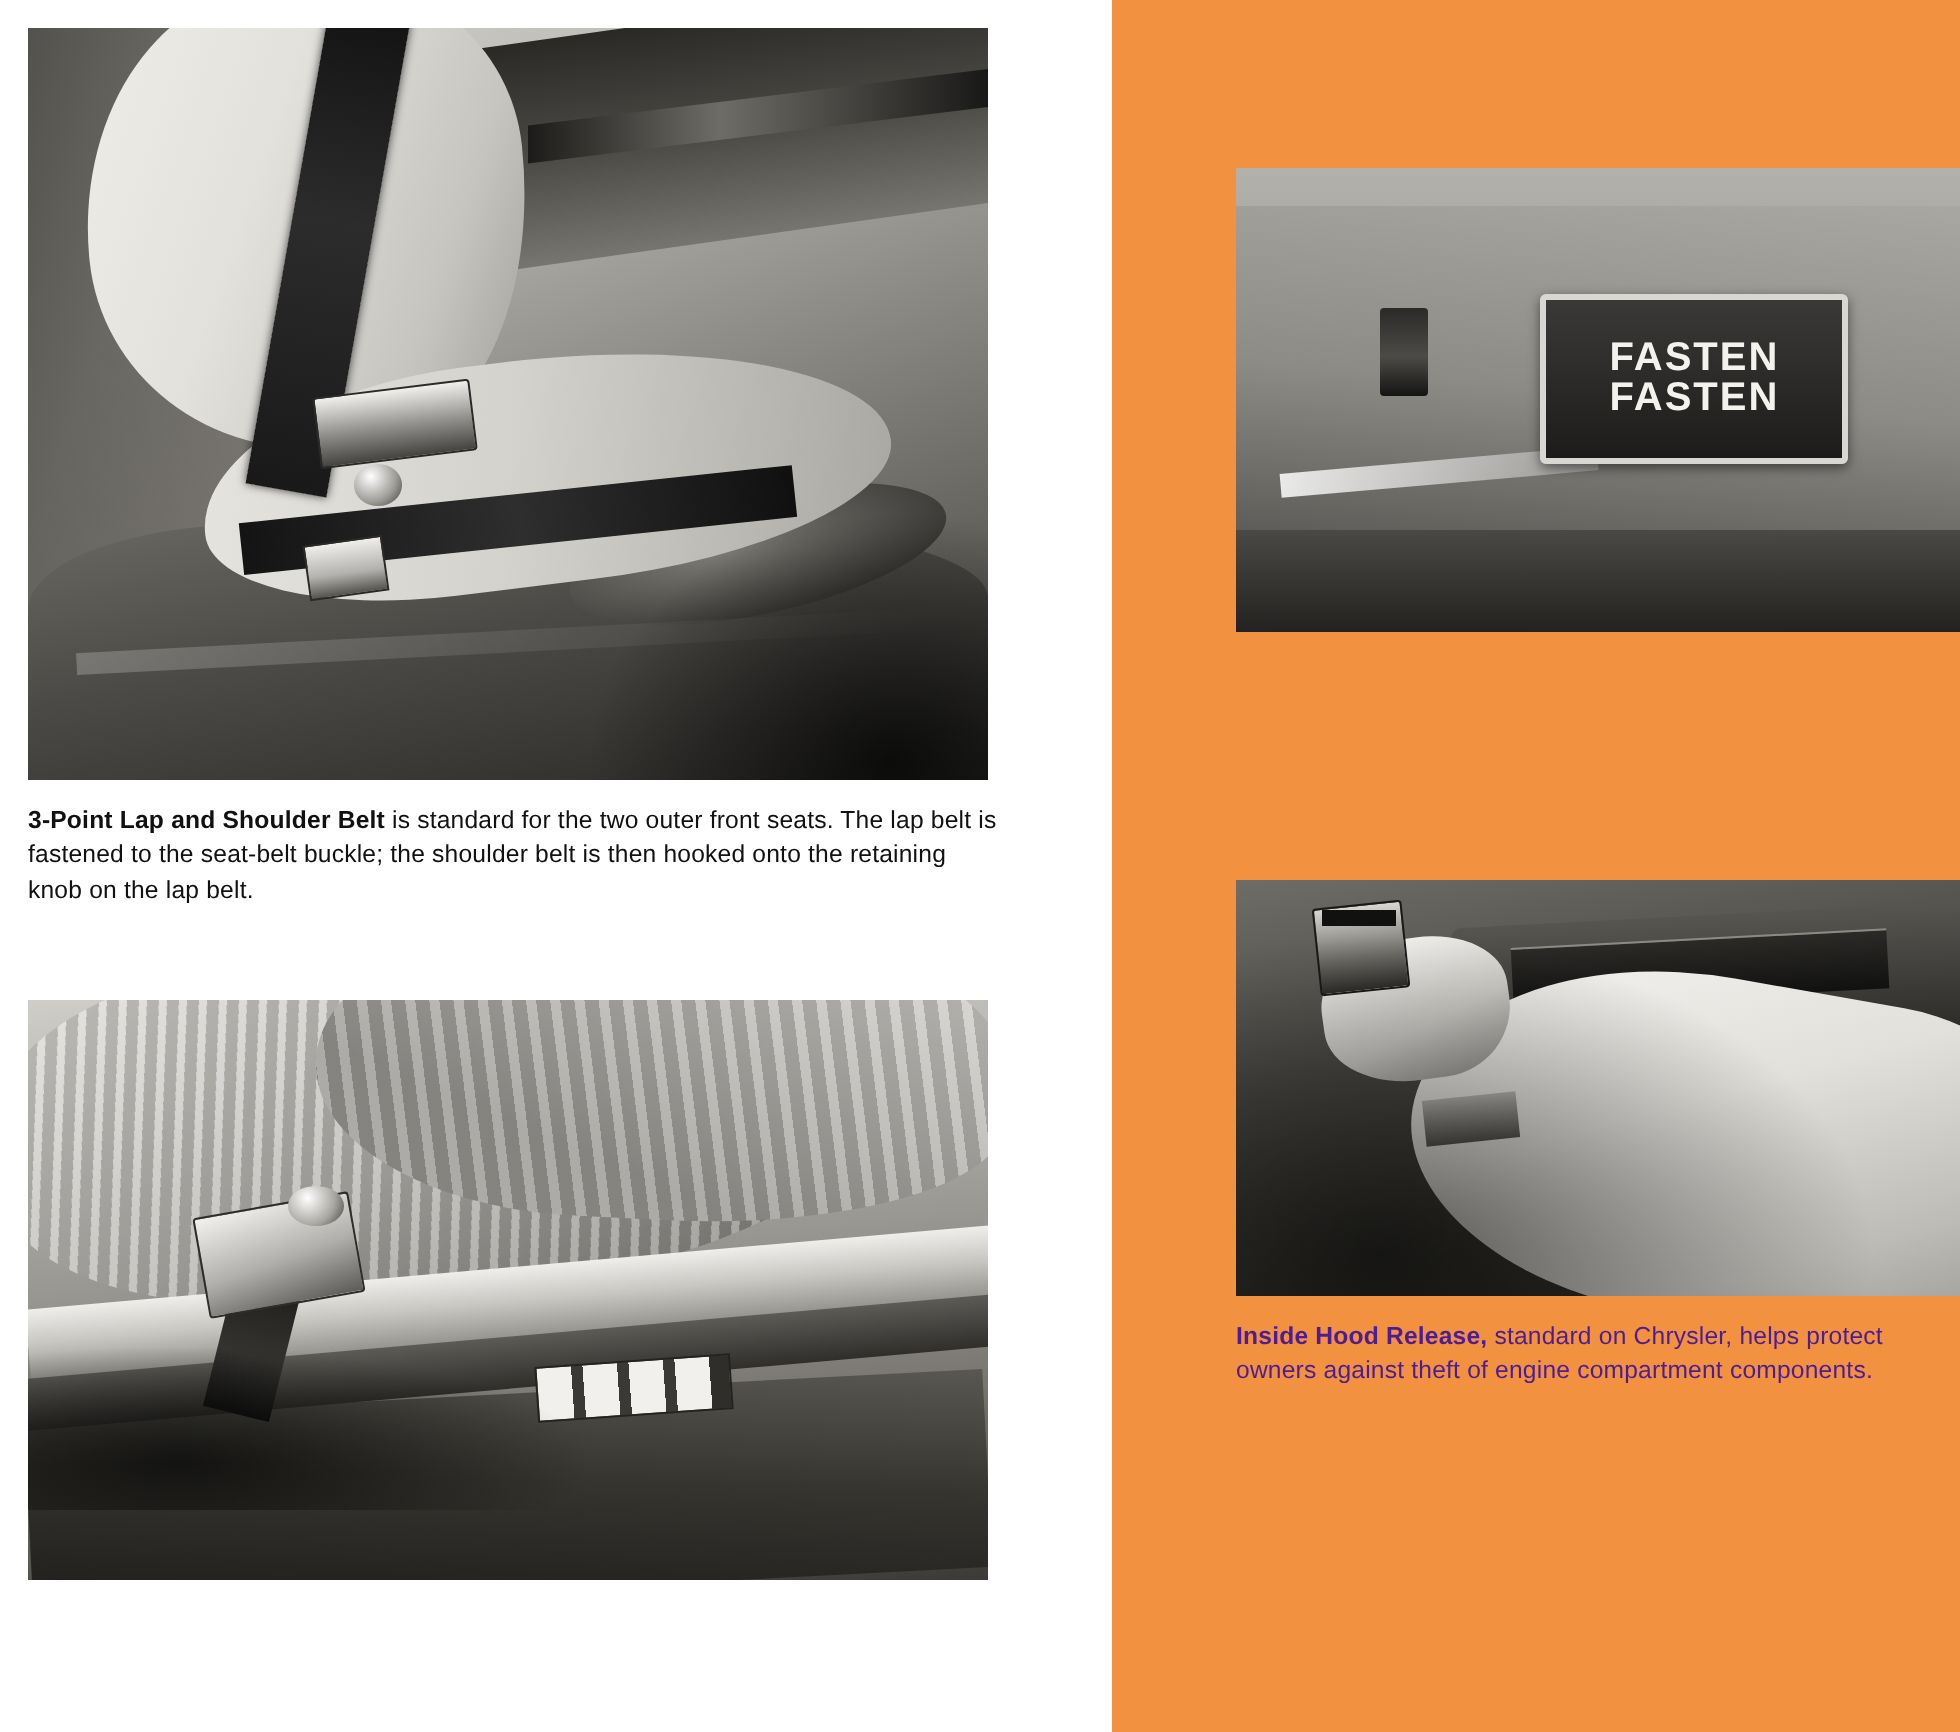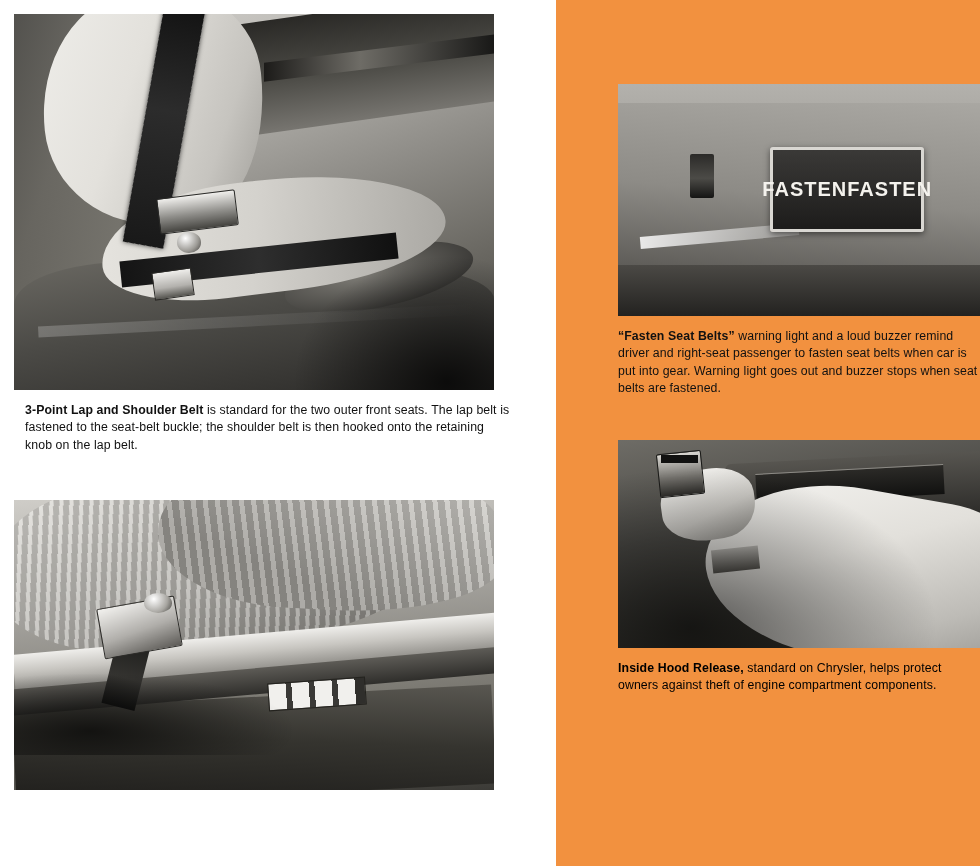--- a/index.html
+++ b/index.html
@@ -48,21 +48,21 @@
   }
 
   
   #photo-seatbelt {
     left: 14px;
     top: 14px;
     width: 480px;
     height: 376px;
   }
   #caption-seatbelt {
-    left: 25px;
+    left: 14px;
     top: 402px;
     width: 486px;
   }
 
   
   #photo-retractor {
     left: 14px;
     top: 500px;
     width: 480px;
     height: 290px;
@@ -96,21 +96,21 @@
   #photo-hood {
     left: 62px;
     top: 440px;
     width: 362px;
     height: 208px;
   }
   #caption-hood {
     left: 62px;
     top: 660px;
     width: 362px;
-    color: #000000;
+    color: #4c1d95;
   }
 
   
 
   
   .ph1-bg {
     position: absolute; inset: 0;
     background:
       linear-gradient(160deg, #d8d6d2 0%, #b9b7b2 26%, #8e8c87 52%, #6a6862 74%, #403f3b 100%);
   }
@@ -264,21 +264,21 @@
   }
   .ph3-panel {
     position: absolute; left: 0; top: 8%; width: 100%; height: 72%;
     background: linear-gradient(185deg, #a9a7a2, #8d8b86 55%, #5c5a56);
   }
   .ph3-lens {
     position: absolute; left: 42%; top: 27%; width: 41%; height: 34%;
     background: linear-gradient(180deg, #3a3937 0%, #1d1c1b 100%);
     border: 3px solid #d9d7d2;
     border-radius: 3px;
-    display: flex; 
+    display: flex; flex-direction: column;
     align-items: center; justify-content: center;
     box-shadow: 0 2px 6px rgba(0,0,0,.5);
   }
   .ph3-lens span {
     display: block;
     color: #f4f2ed;
     font-family: "Liberation Sans", sans-serif;
     font-weight: bold;
     font-size: 20px;
     letter-spacing: 1px;
@@ -402,23 +402,20 @@
       <div class="ph3-panel"></div>
       <div class="ph3-switch"></div>
       <div class="ph3-streak"></div>
       <div class="ph3-lens">
         <span>FASTEN</span>
         <span>FASTEN</span>
       </div>
       <div class="ph3-bottom"></div>
     </div>
 
-    <div class="caption" id="caption-fasten">
-      <b>“Fasten Seat Belts”</b><span> warning light and a loud buzzer remind driver and right-seat passenger to fasten seat belts when car is put into gear. Warning light goes out and buzzer stops when seat belts are fastened.</span>
-    </div>
 
     <div class="photo-frame" id="photo-hood">
       <div class="ph4-bg"></div>
       <div class="ph4-dash"></div>
       <div class="ph4-dash-slot"></div>
       <div class="ph4-arm"></div>
       <div class="ph4-hand"></div>
       <div class="ph4-lever"></div>
       <div class="ph4-label"></div>
       <div class="ph4-bracket"></div>

